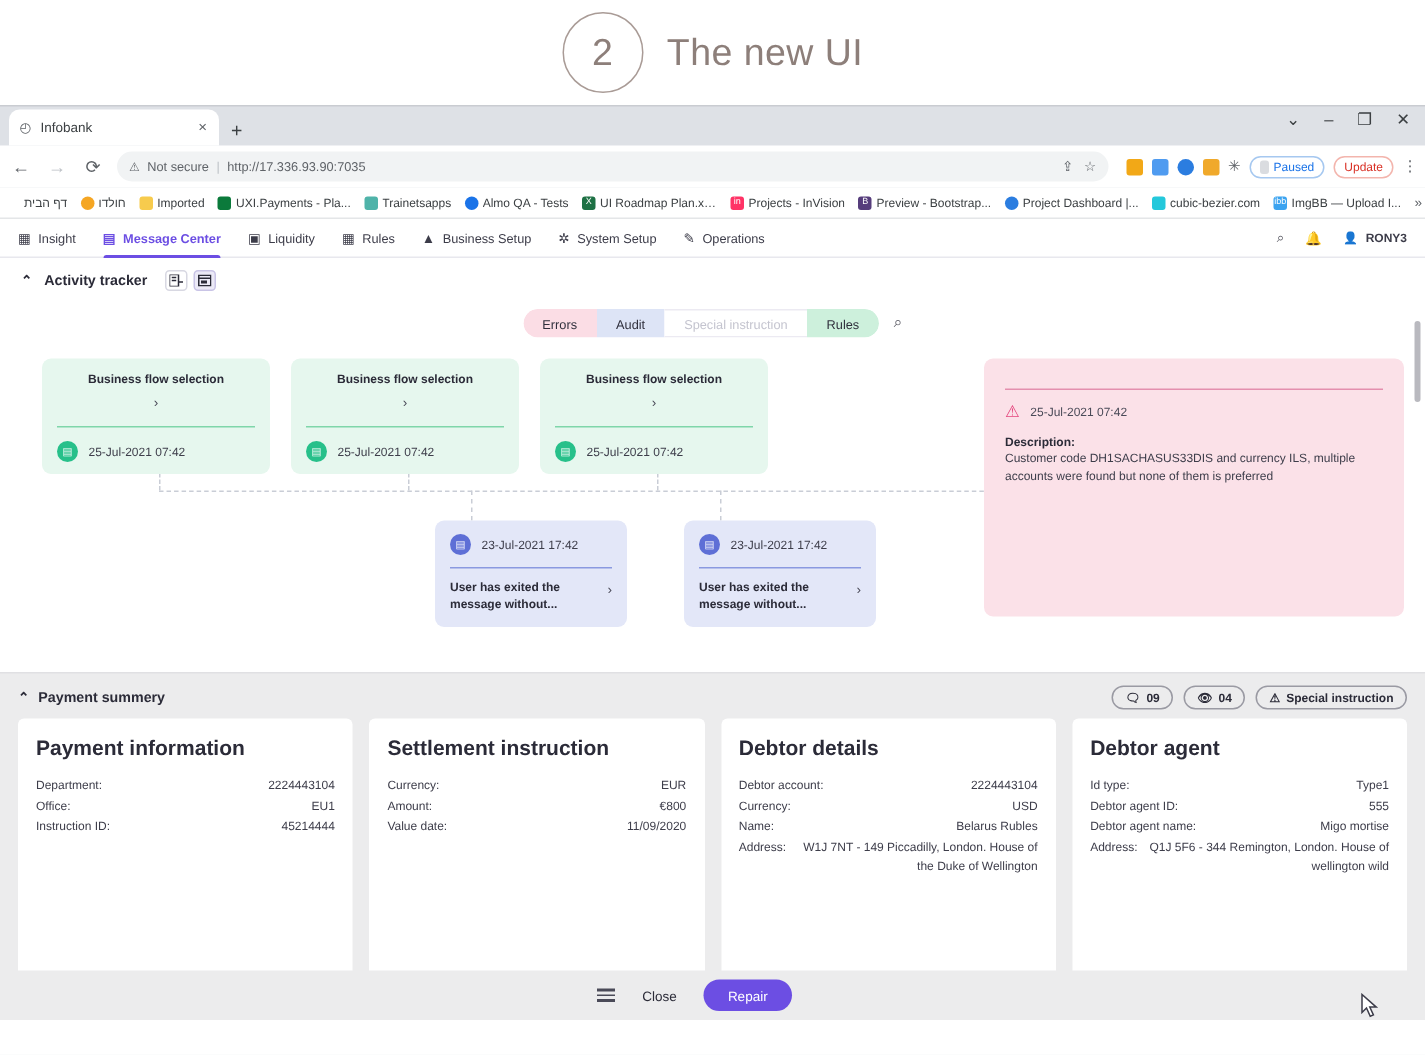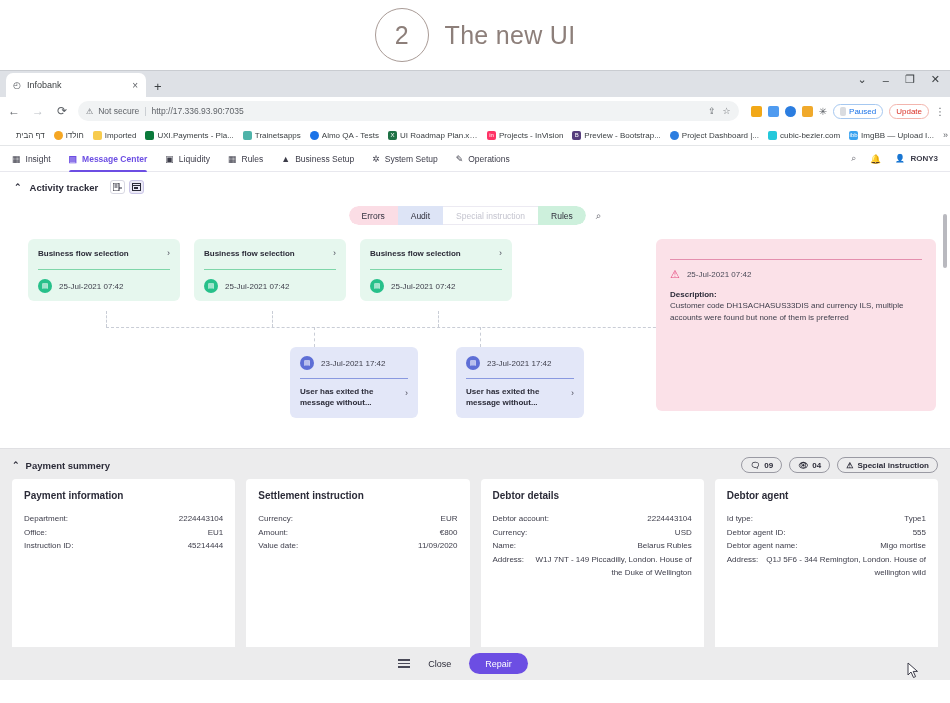--- a/index.html
+++ b/index.html
@@ -232,20 +232,21 @@
     position: absolute;
     width: 152px;
     background: #e6f7ee;
     border-radius: 6px;
     padding: 9px 10px 8px;
   }
   .gcard .title {
     font-size: 8px; font-weight: bold; color: #2b2b38;
     display: flex; align-items: center; justify-content: space-between;
     gap: 6px;
+    flex-direction: column;
   }
   .chev { color: #4a4a58; font-size: 9px; font-weight: normal; }
   .gcard .rule { height: 1px; background: #7fd6a9; margin: 11px 0 9px; }
   .meta { display: flex; align-items: center; gap: 7px; font-size: 8px; color: #3d3d4a; }
   .badge-ico {
     width: 14px; height: 14px; border-radius: 50%;
     background: #27c08a; color: #fff;
     display: flex; align-items: center; justify-content: center;
     font-size: 7px; flex: none;
   }
@@ -329,21 +330,21 @@
   }
   .scard {
     flex: 1;
     background: #ffffff;
     border-radius: 4px;
     padding: 11px 12px;
     overflow: hidden;
   }
   .scard h4 {
     margin: 0 0 11px 0;
-    font-size: 10px;
+    font-size: 14px;
     color: #2b2b38;
     font-weight: bold;
   }
   .kv {
     display: flex; justify-content: space-between;
     gap: 8px;
     font-size: 8px;
     color: #3d3d4a;
     line-height: 1.7;
   }

